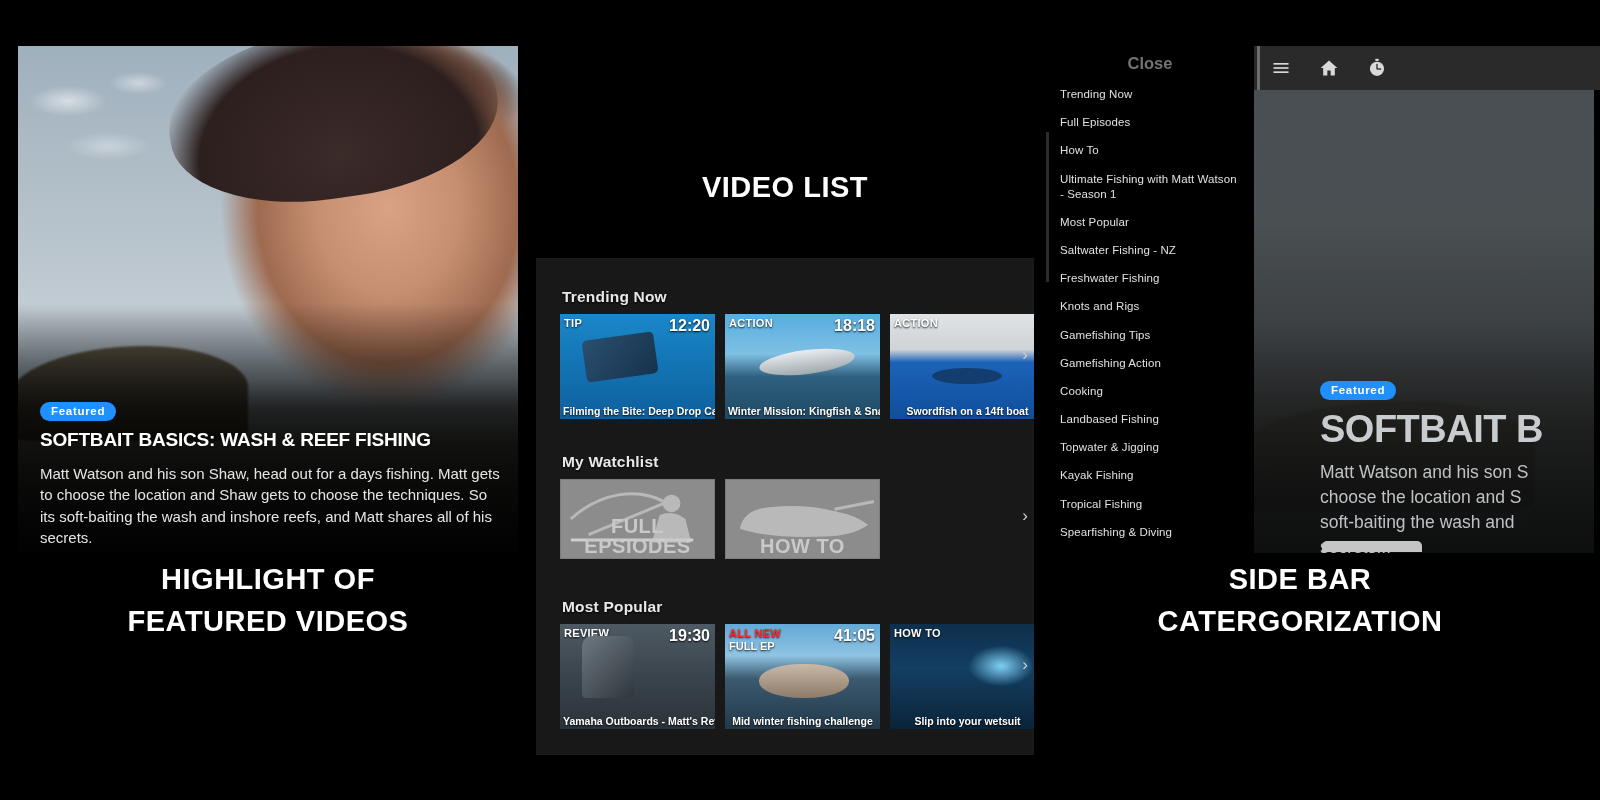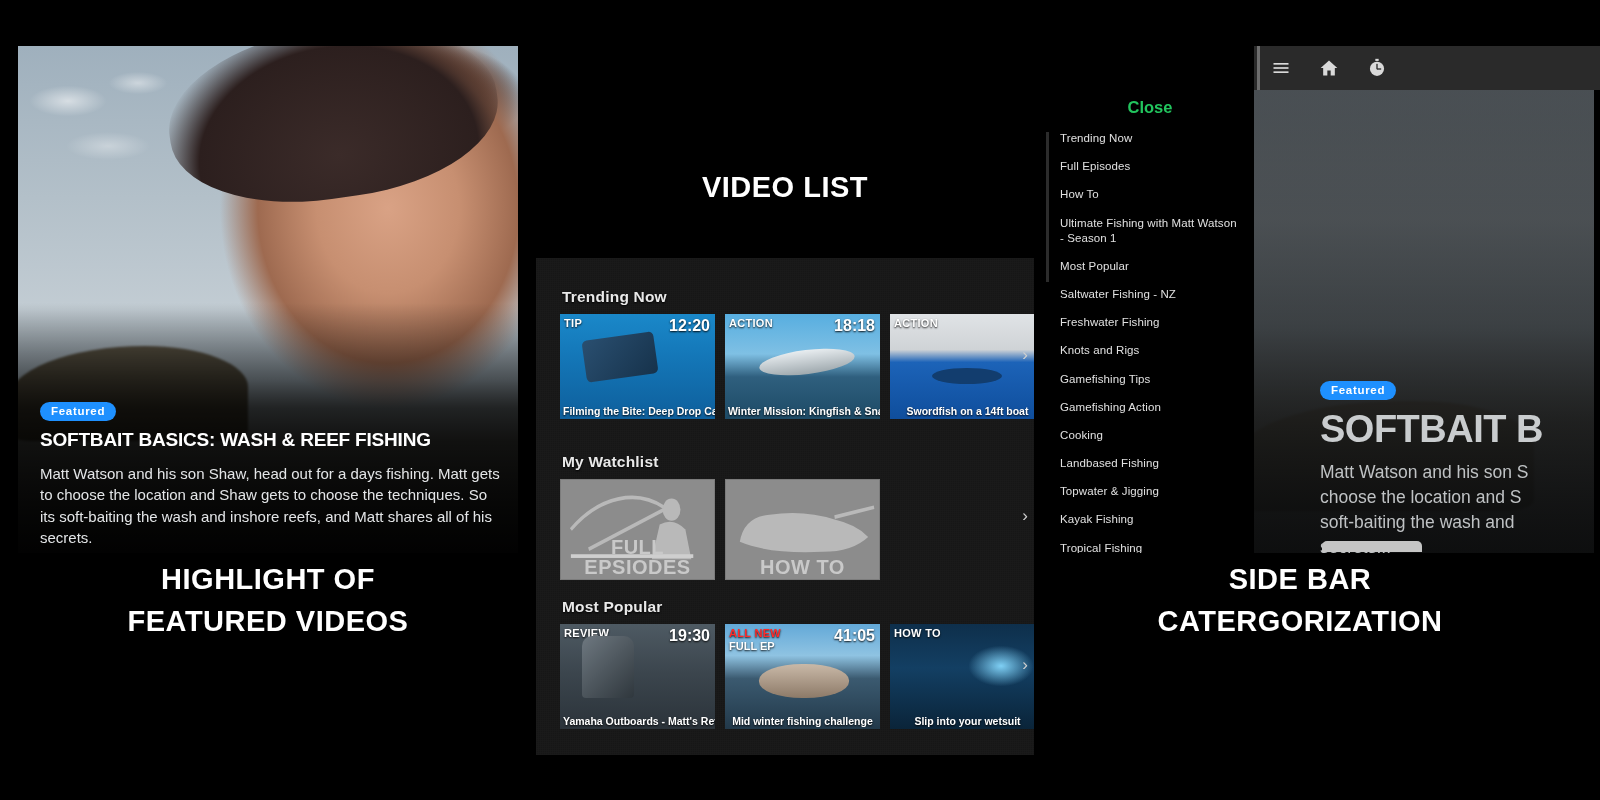--- a/index.html
+++ b/index.html
@@ -158,21 +158,21 @@
   .art-yamaha { background: linear-gradient(to bottom, #4e5a63 0%, #3c464e 45%, #2b333a 100%); }
   .art-yamaha::after{content:"";position:absolute;left:22px;top:12px;width:52px;height:62px;background:linear-gradient(135deg,#6e7880,#2f373d);border-radius:10px 10px 4px 4px;}
   .art-midwinter { background: linear-gradient(to bottom, #63a9d8 0%, #8fc3e2 30%, #3b5a70 52%, #22394a 100%); }
   .art-midwinter::after{content:"";position:absolute;left:34px;top:40px;width:90px;height:34px;background:linear-gradient(to bottom,#c9b9a8,#8d7a68);border-radius:48%;}
   .art-wetsuit { background: linear-gradient(to bottom, #0e2f4b 0%, #133f63 42%, #0a2439 100%); }
   .art-wetsuit::after{content:"";position:absolute;right:12px;top:22px;width:64px;height:40px;background:radial-gradient(ellipse at 50% 50%,#7fd0f5,rgba(20,70,110,0) 72%);}
 
   
   .wl-tile {
     position: relative;
-    width: 155px; height: 101px;
+    width: 155px; height: 80px;
     flex: 0 0 155px;
     background: #8c8c8c;
     overflow: hidden;
     border: 1px solid #7c7c7c;
   }
   .wl-tile .wl-label {
     position: absolute; left: 0; right: 0; bottom: 0;
     text-align: center;
     color: #c9c9c9;
     font-size: 20px; font-weight: 700;
@@ -186,26 +186,25 @@
   
   .sb-panel {
     position: absolute;
     left: 1046px; top: 46px;
     width: 208px; height: 507px;
     background: #000;
     overflow: hidden;
   }
   .sb-close {
     text-align: center;
-    color: #22c55e;
+    color: #737373;
     font-size: 16.5px;
     font-weight: 700;
     padding-top: 8px;
     padding-bottom: 14px;
-    margin-top: 44px;
   }
   .sb-item {
     color: #e0e0e0;
     font-size: 11.5px;
     padding: 0 14px;
     margin-bottom: 13px;
     line-height: 1.32;
     letter-spacing: .1px;
   }
   .sb-scroll {

